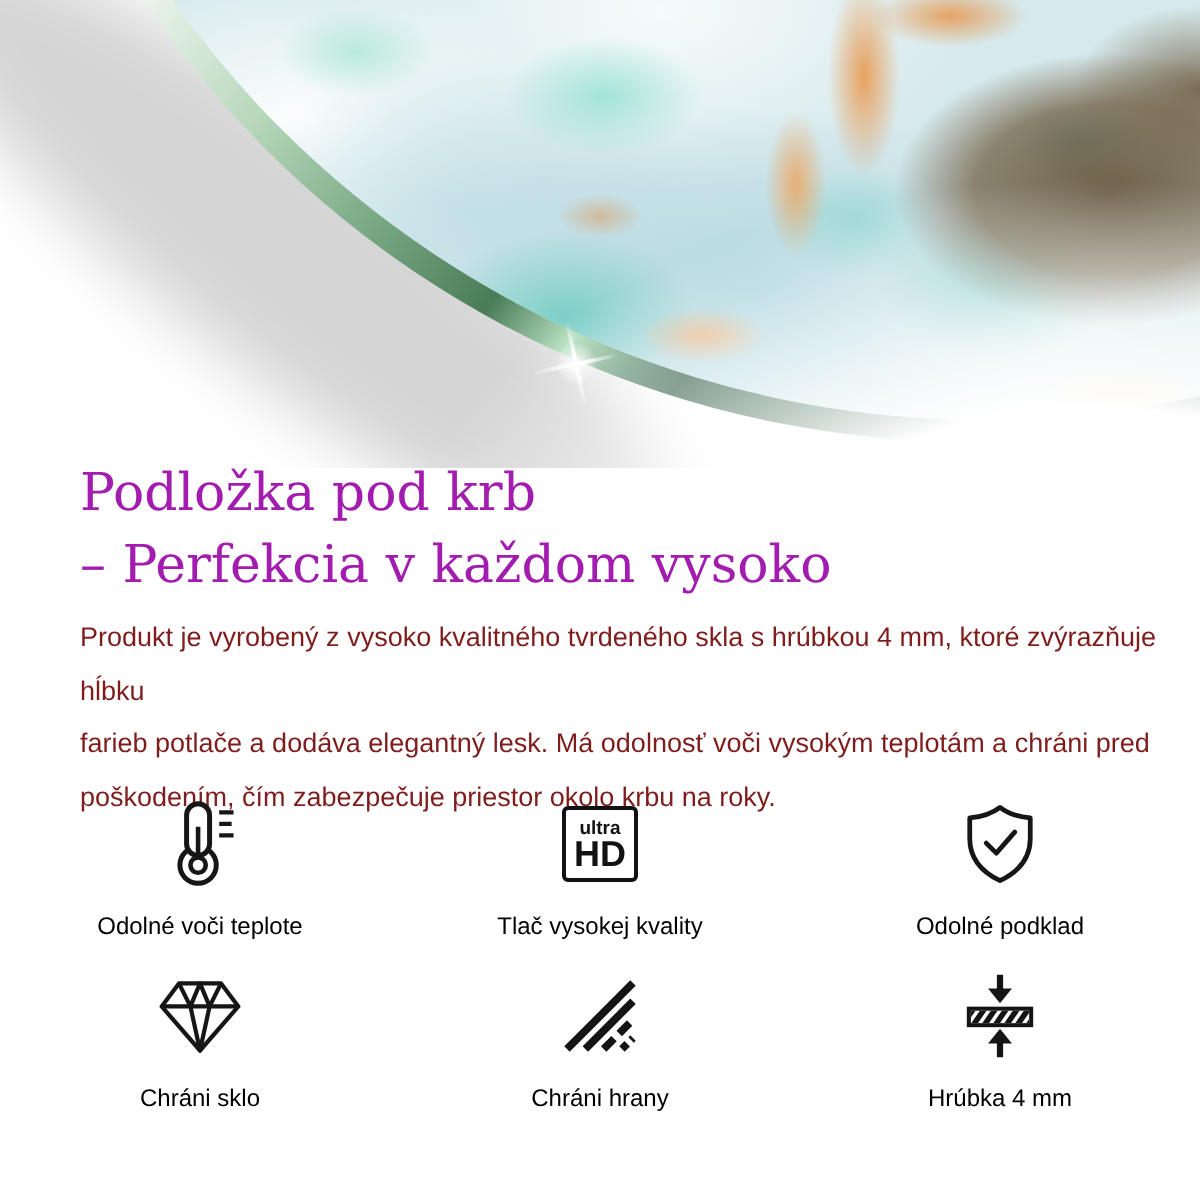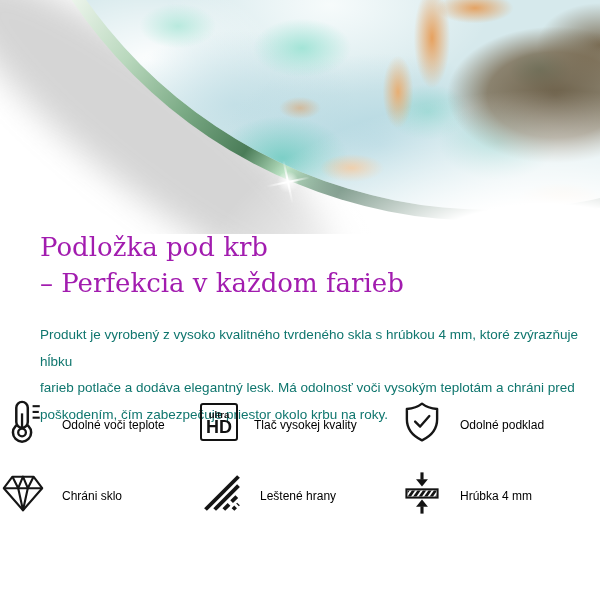--- a/index.html
+++ b/index.html
@@ -64,30 +64,30 @@
   .sparkle .core{position:absolute;inset:26%;
     background:radial-gradient(circle,rgba(255,255,255,1) 0%,rgba(255,255,255,0) 70%);}
 
   
   .title{
     position:absolute;left:40px;top:229px;width:540px;
     font-family:"DejaVu Serif","Liberation Serif",serif;
     font-size:26px;line-height:36px;color:#a21caf;font-weight:400;
   }
   .desc{
-    position:absolute;left:40px;top:322px;width:545px;
-    font-size:13.5px;line-height:26.5px;color:#0f766e;
+    position:absolute;left:40px;top:306px;width:545px;
+    font-size:13.5px;line-height:26.5px;color:#7f1d1d;
   }
 
   
   .features{
     position:absolute;left:0;top:395px;width:600px;
     display:grid;grid-template-columns:repeat(3,1fr);row-gap:10px;
   }
-  .feature{display:flex;flex-direction:row;align-items:center;gap:16px;}
+  .feature{display:flex;flex-direction:column;align-items:center;}
   .icon-box{height:54px;display:flex;align-items:center;justify-content:center;margin-bottom:7px;}
   .feature-label{font-size:12px;line-height:15px;color:#000000;}
   .hd-badge{
     width:34px;height:34px;border:2.5px solid #121212;border-radius:3px;
     display:flex;flex-direction:column;align-items:center;justify-content:center;
     color:#121212;font-weight:bold;
   }
   .hd-top{font-size:9.5px;line-height:10px;}
   .hd-bottom{font-size:18px;line-height:15px;}
   svg{display:block;}
@@ -100,21 +100,21 @@
   <div class="glass-edge"></div>
   <div class="marble"></div>
   <div class="hero-fade"></div>
   <div class="sparkle">
       <div class="core"></div>
     </div>
 </div>
 
 <div class="title">
   <div>Podložka pod krb</div>
-  <div>– Perfekcia v každom farieb</div>
+  <div>– Perfekcia v každom vysoko</div>
 </div>
 
 <div class="desc">
   <div>Produkt je vyrobený z vysoko kvalitného tvrdeného skla s hrúbkou 4 mm, ktoré zvýrazňuje hĺbku</div>
   <div>farieb potlače a dodáva elegantný lesk. Má odolnosť voči vysokým teplotám a chráni pred</div>
   <div>poškodením, čím zabezpečuje priestor okolo krbu na roky.</div>
 </div>
 
 <div class="features">
 
@@ -171,21 +171,21 @@
     <div class="icon-box">
       <svg width="44" height="44" viewBox="0 0 48 48">
         <g stroke="#141414" stroke-width="4.2" stroke-linecap="butt">
           <line x1="6" y1="42" x2="42" y2="6"></line>
           <line x1="16" y1="42" x2="42" y2="16"></line>
           <line x1="26" y1="42" x2="42" y2="26" stroke-dasharray="8 4"></line>
           <line x1="36" y1="42" x2="42" y2="36" stroke-dasharray="4 3"></line>
         </g>
       </svg>
     </div>
-    <div class="feature-label">Leštené hrany</div>
+    <div class="feature-label">Chráni hrany</div>
   </div>
 
   <div class="feature">
     <div class="icon-box">
       <svg width="44" height="44" viewBox="0 0 48 48">
         <defs>
             <clipPath id="barclip">
               <rect x="8.2" y="21.2" width="31.6" height="6.6"></rect>
             </clipPath>
           </defs>

